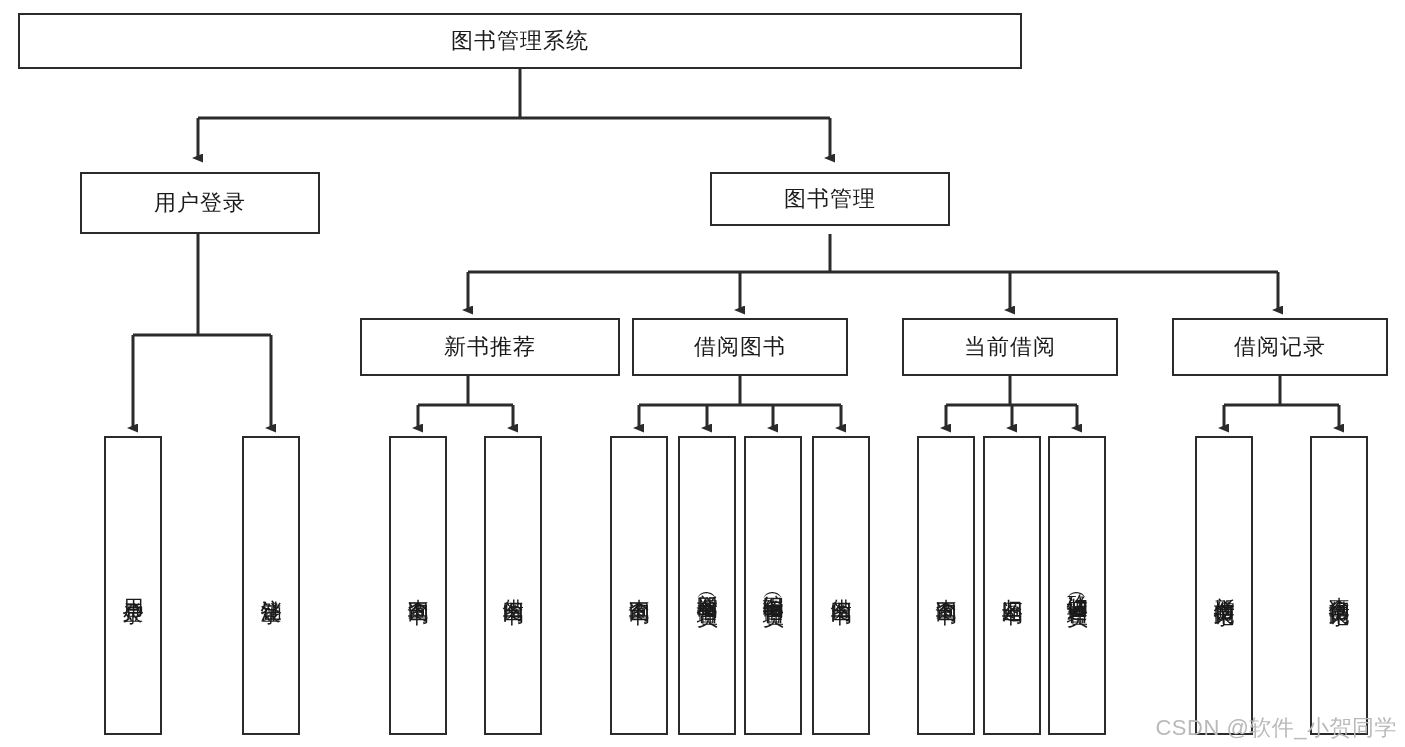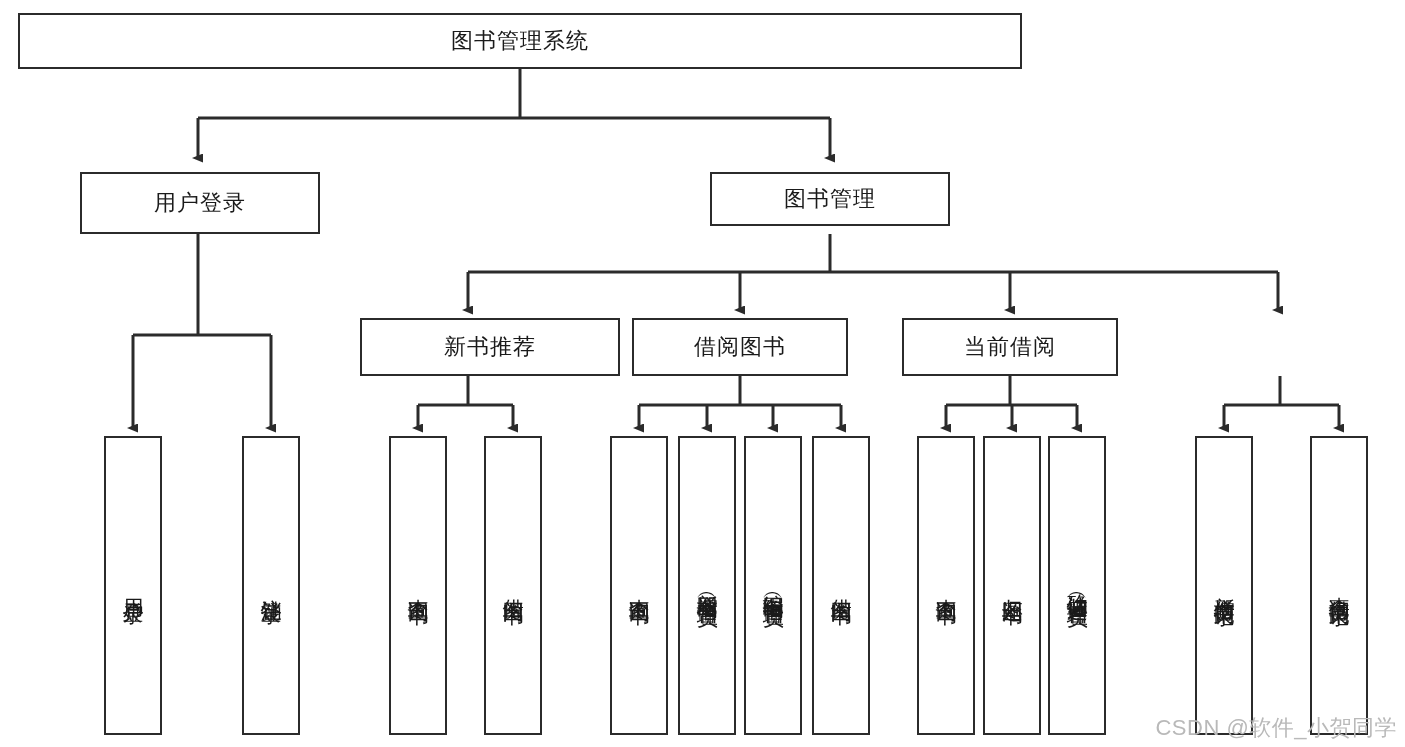--- a/index.html
+++ b/index.html
@@ -133,20 +133,23 @@
 
   <div class="node horiz" style="left:360px; top:318px; width:260px; height:58px;">
     <span>新书推荐</span>
   </div>
   <div class="node horiz" style="left:632px; top:318px; width:216px; height:58px;">
     <span>借阅图书</span>
   </div>
   <div class="node horiz" style="left:902px; top:318px; width:216px; height:58px;">
     <span>当前借阅</span>
   </div>
+  <div class="node horiz" style="left:1172px; top:318px; width:216px; height:58px;">
+    <span>借阅记录</span>
+  </div>
 
   <div class="node vert" style="left:104px; top:436px; width:58px; height:299px;">
     <span class="vtext">用户登录</span>
   </div>
   <div class="node vert" style="left:242px; top:436px; width:58px; height:299px;">
     <span class="vtext">注销登录</span>
   </div>
 
   <div class="node vert" style="left:389px; top:436px; width:58px; height:299px;">
     <span class="vtext">查询图书</span>

